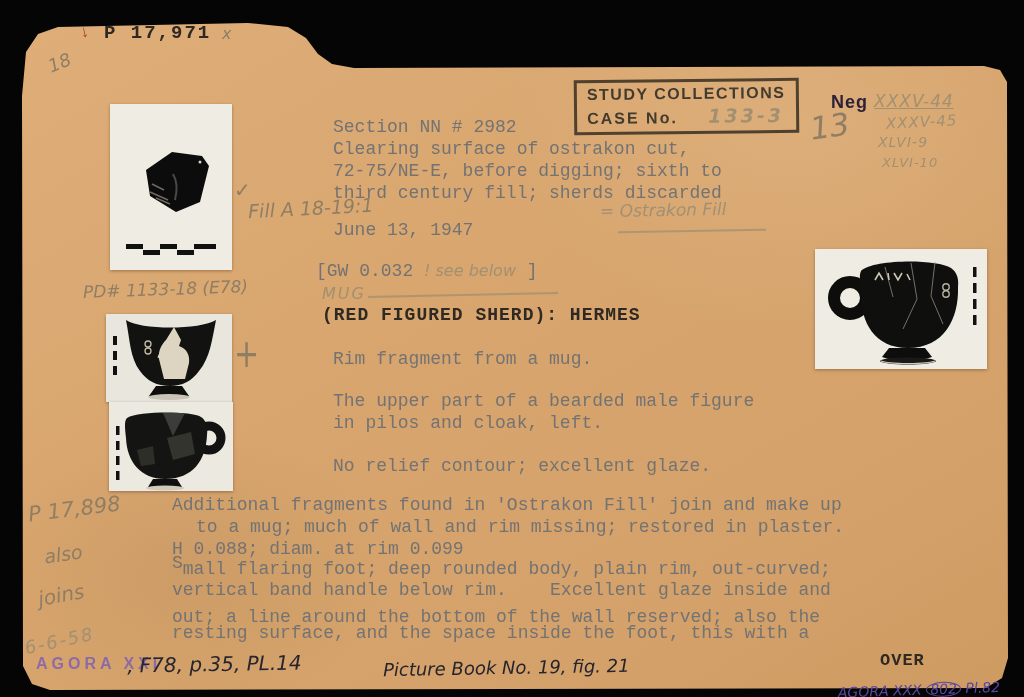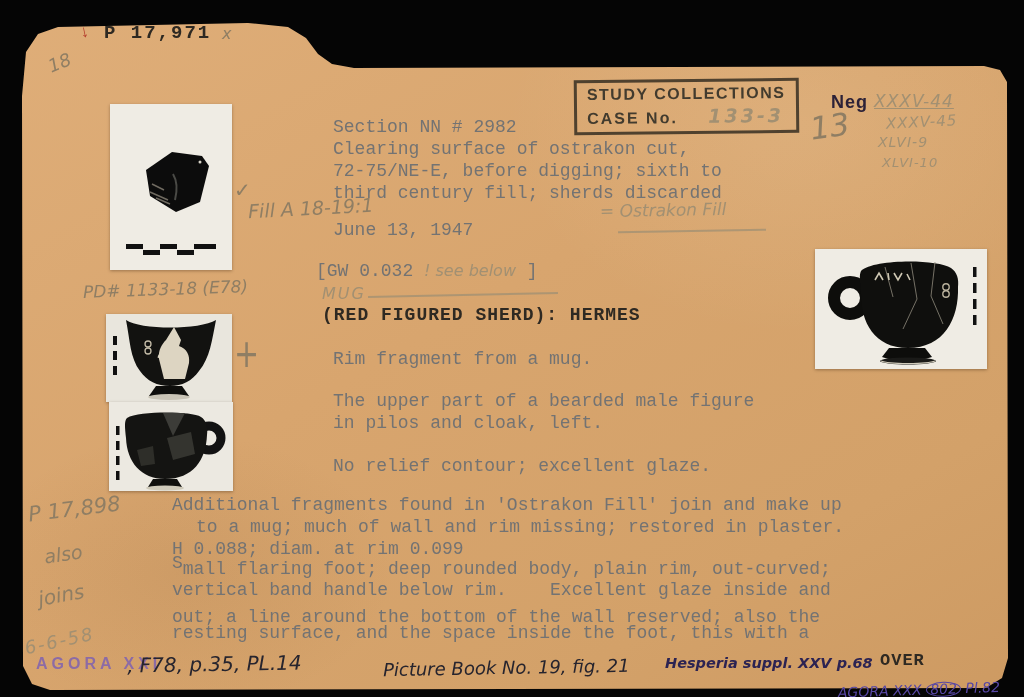--- a/index.html
+++ b/index.html
@@ -162,18 +162,17 @@
       <rect x="158" y="18" width="3.5" height="10" fill="#111"></rect>
       <rect x="158" y="34" width="3.5" height="10" fill="#111"></rect>
       <rect x="158" y="50" width="3.5" height="10" fill="#111"></rect>
       <rect x="158" y="66" width="3.5" height="10" fill="#111"></rect>
     </svg>
   </div>
 
   <div class="abs purple-stamp" style="left:36px;top:655px;">AGORA XXI</div>
   <div class="abs ink" style="left:127px;top:652px;font-size:20px;transform:rotate(-1deg);">, F78, p.35, PL.14</div>
   <div class="abs ink" style="left:383px;top:657px;font-size:18px;transform:rotate(-1deg);">Picture Book No. 19, fig. 21</div>
-  <div class="abs ink" style="left:665px;top:655px;font-size:14.5px;font-weight:bold;color:#2c2352;">Hesperia suppl. XXV p.68</div>
   <div class="abs typed dark" style="left:880px;top:650px;font-size:17px;letter-spacing:1px;">OVER</div>
   <div class="abs ink" style="left:820px;top:666px;font-size:14px;color:#5747a5;transform:rotate(-2deg);">
     <span>AGORA XXX </span><span class="circ">802</span><span> Pl.82</span>
   </div>
 </div>
 
 </body></html>

